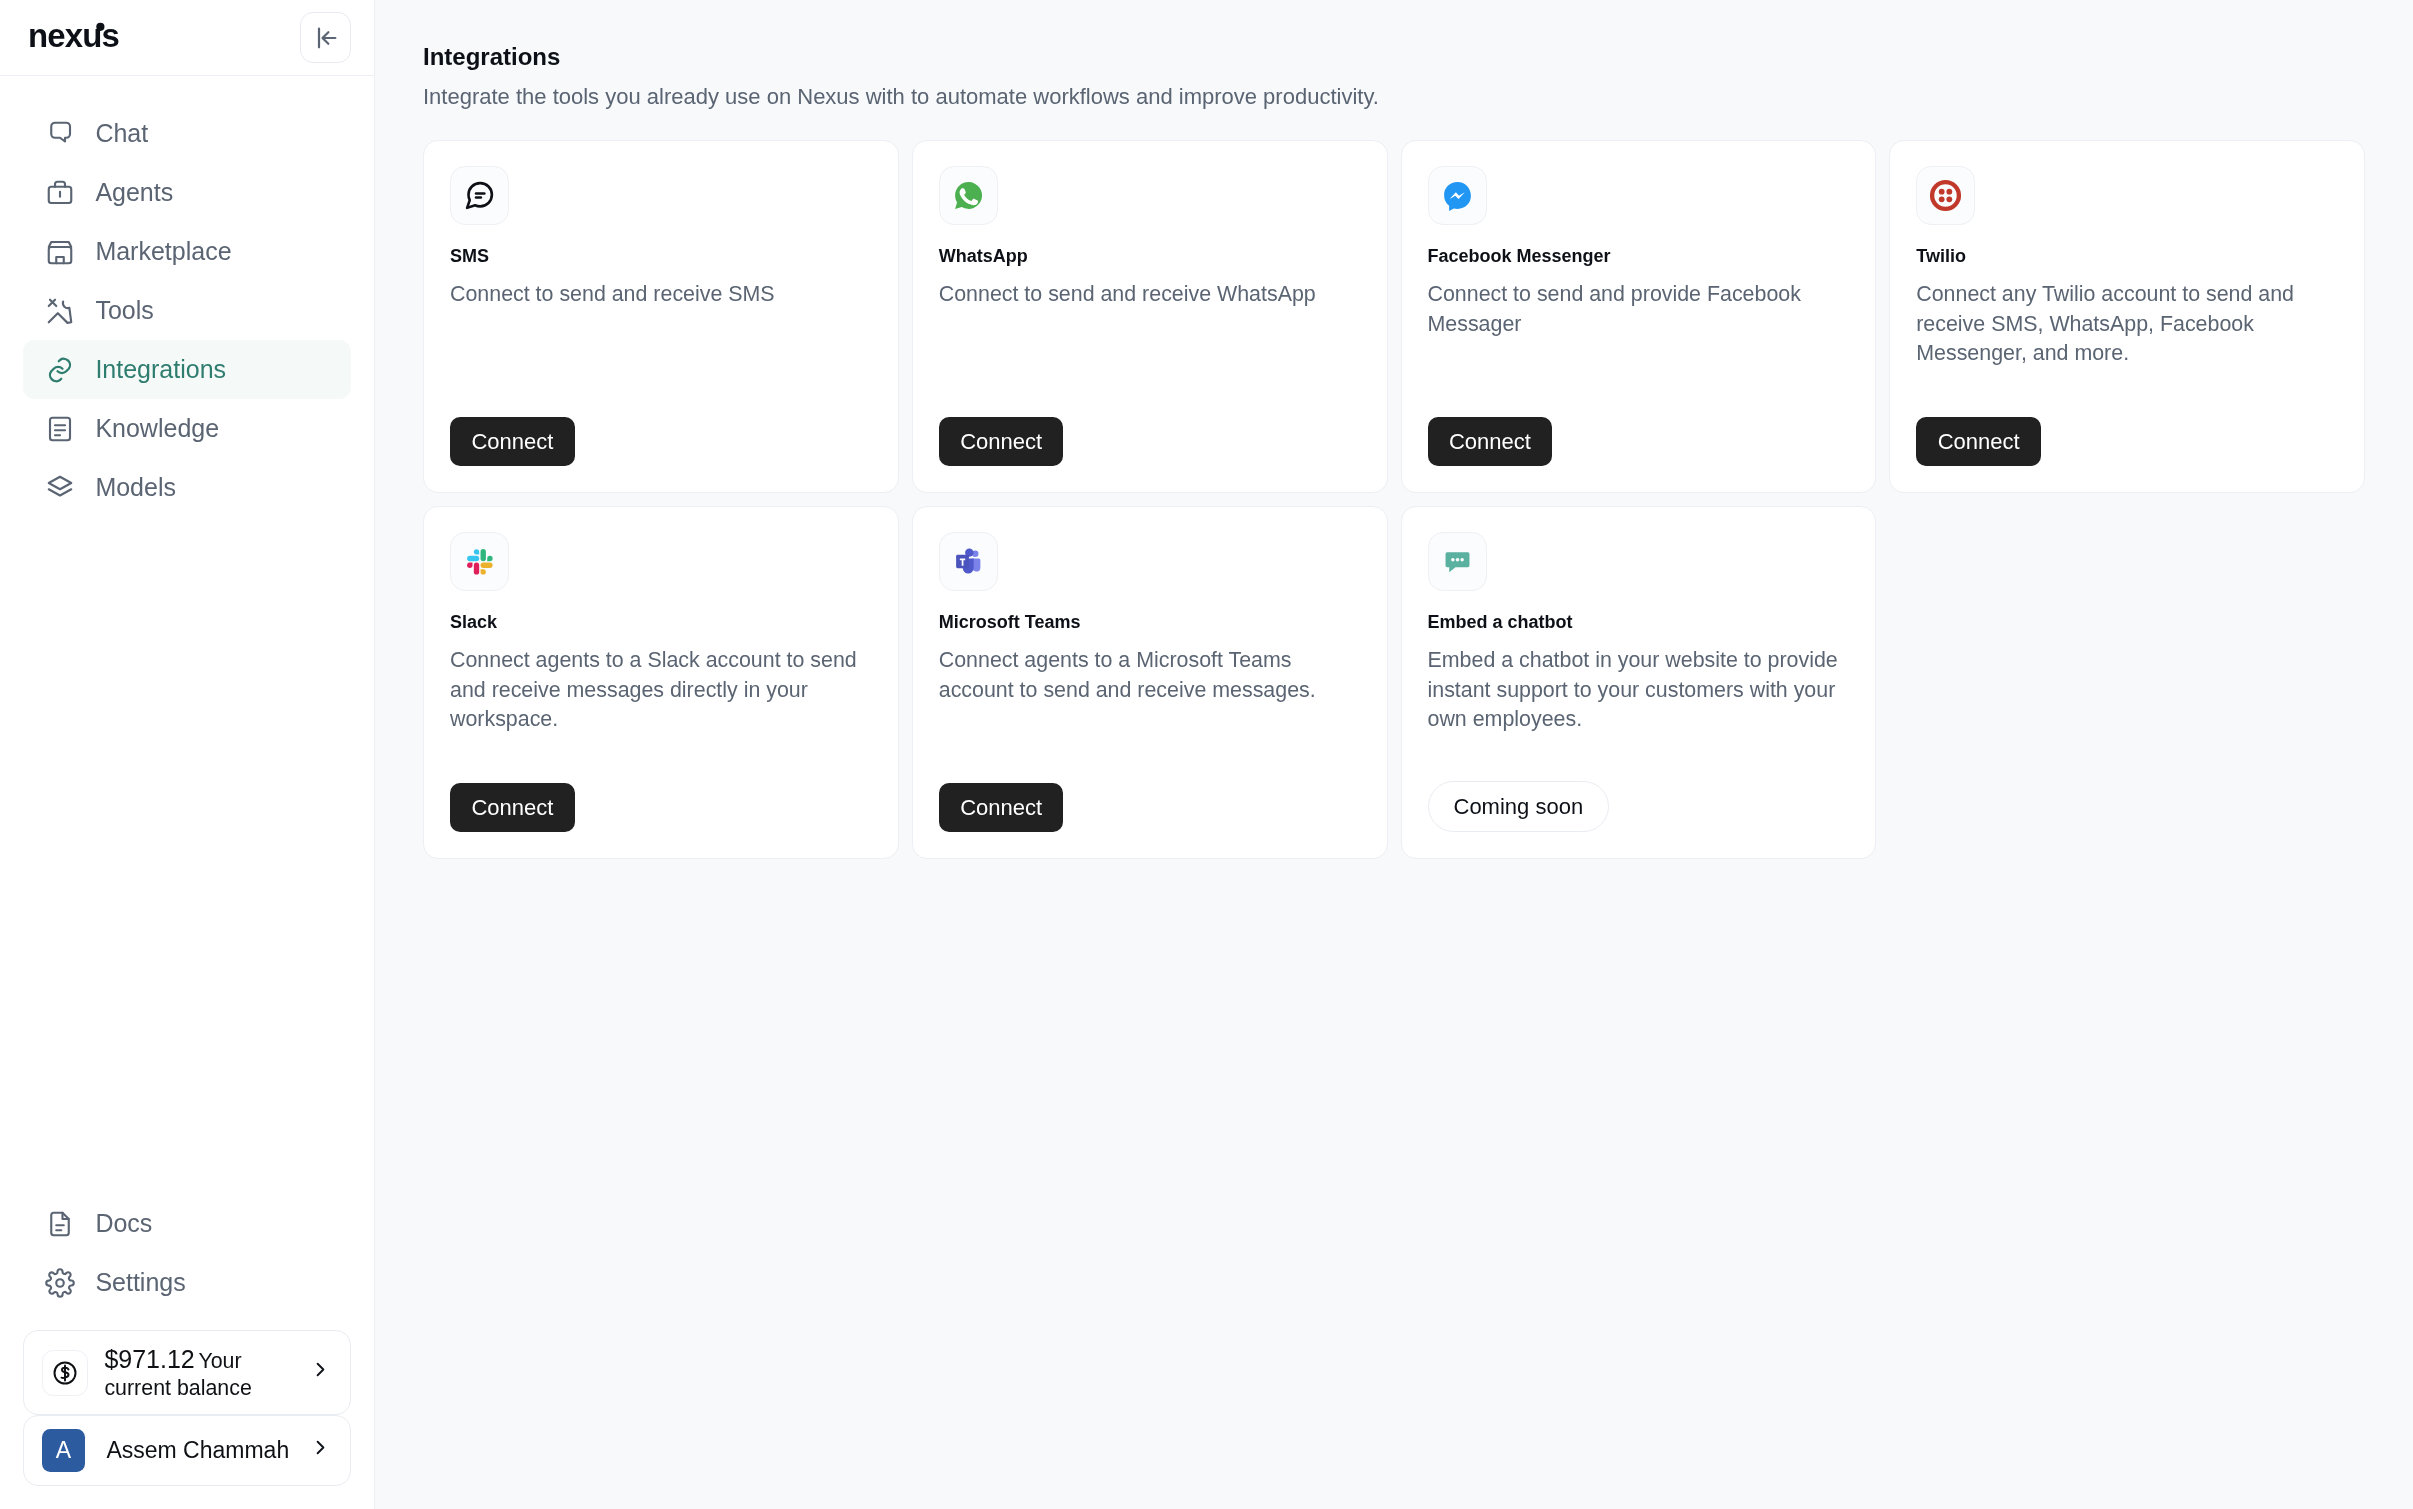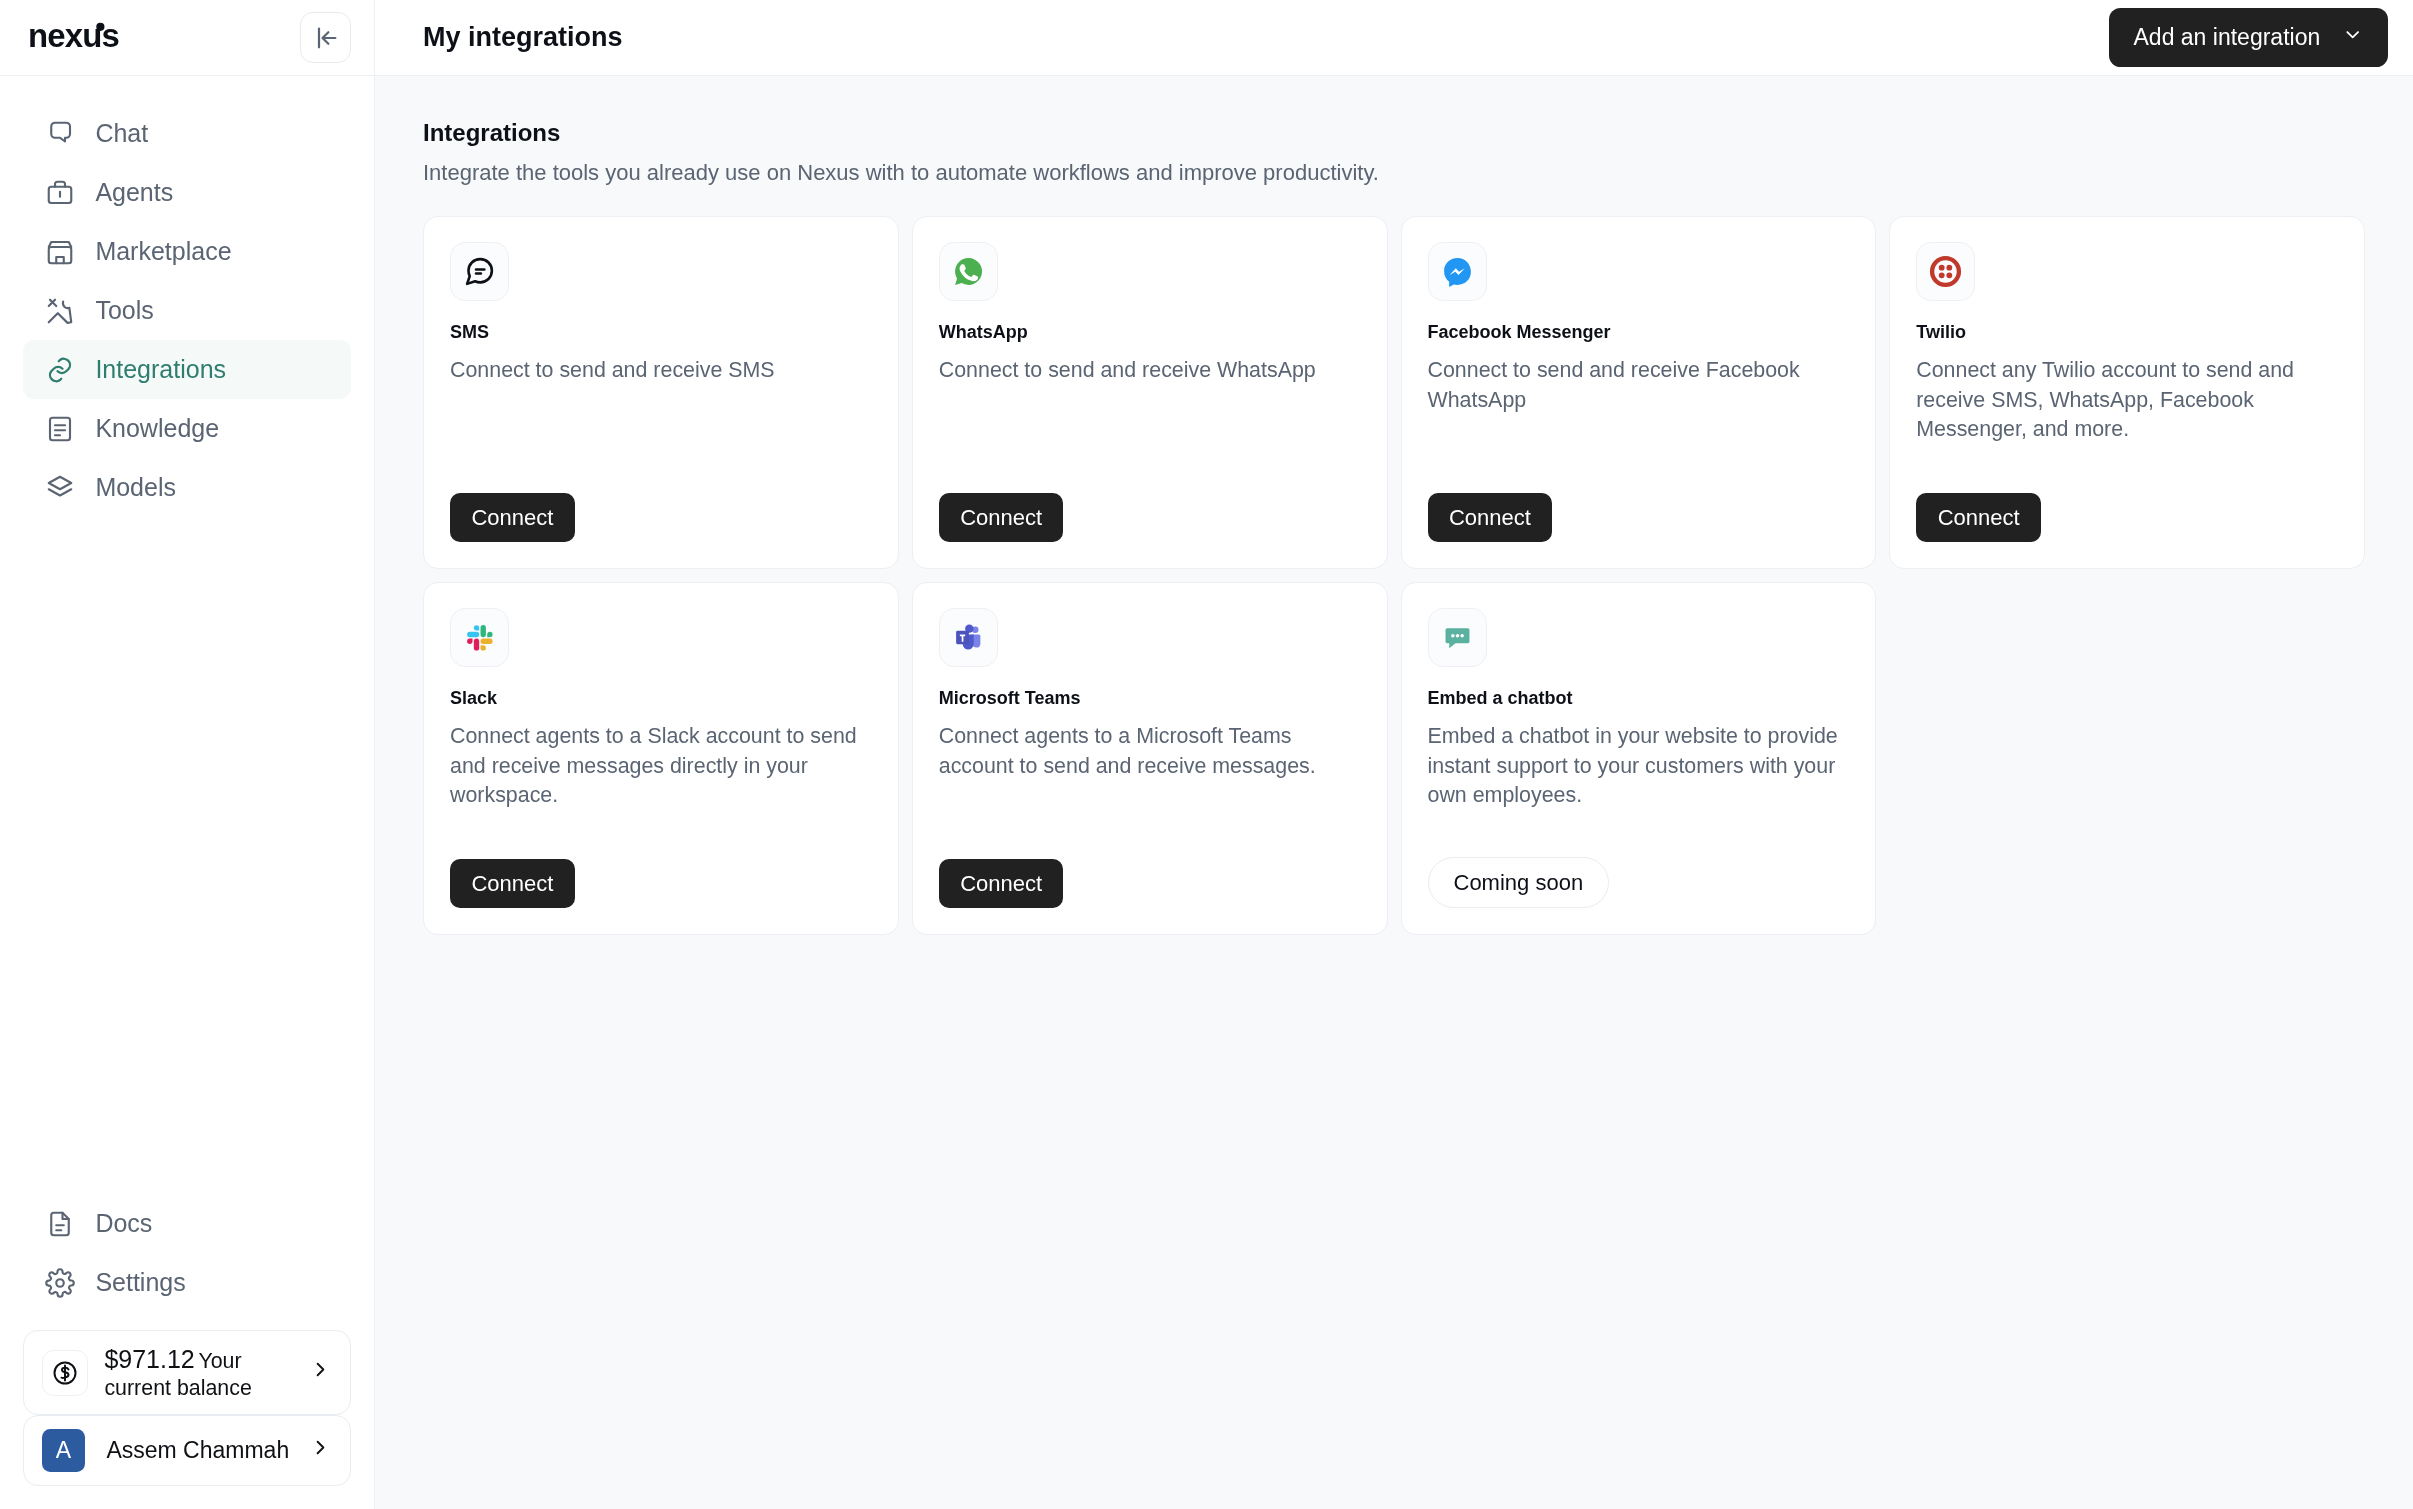--- a/index.html
+++ b/index.html
@@ -280,31 +280,20 @@
         <span class="chev">
           <svg width="23" height="23" viewBox="0 0 24 24" fill="none" stroke="#11151b" stroke-width="2" stroke-linecap="round" stroke-linejoin="round">
               <path d="M9 6l6 6-6 6"></path>
             </svg>
         </span>
       </div>
     </div>
   </aside>
 
   <section class="main">
-    <header class="topbar">
-      <h1 class="page-title">My integrations</h1>
-      <button class="add-btn">
-        <span>Add an integration</span>
-        <span>
-          <svg width="21.4" height="21.4" viewBox="0 0 24 24" fill="none" stroke="#ffffff" stroke-width="2" stroke-linecap="round" stroke-linejoin="round">
-              <path d="M6 9l6 6 6-6"></path>
-            </svg>
-        </span>
-      </button>
-    </header>
 
     <div class="content">
       <h2 class="sec-title">Integrations</h2>
       <p class="sec-desc">Integrate the tools you already use on Nexus with to automate workflows and improve productivity.</p>
 
       <div class="grid">
 
         <div class="card">
           <span class="card-icon">
             <svg width="33" height="33" viewBox="0 0 24 24" fill="none" stroke="#0d1117" stroke-width="1.9" stroke-linecap="round" stroke-linejoin="round">
@@ -333,21 +322,21 @@
         </div>
 
         <div class="card">
           <span class="card-icon">
             <svg width="33" height="33" viewBox="0 0 32 32" aria-hidden="true">
               <path d="M16 3C8.6 3 3 8.4 3 15.7c0 4.2 1.9 7.9 4.9 10.3v5l4.5-2.5c1.2.3 2.4.5 3.6.5 7.4 0 13-5.4 13-12.7S23.4 3 16 3z" fill="#2196f3"></path>
               <path d="M8.3 19.4l6.1-6.5 3.1 3.3 5.6-3.3-6.1 6.5-3.1-3.2z" fill="#ffffff"></path>
             </svg>
           </span>
           <div class="card-title">Facebook Messenger</div>
-          <div class="card-desc">Connect to send and receive Facebook WhatsApp</div>
+          <div class="card-desc">Connect to send and provide Facebook Messager</div>
           <div class="card-spacer"></div>
           <button class="connect-btn">Connect</button>
         </div>
 
         <div class="card">
           <span class="card-icon">
             <svg width="33" height="33" viewBox="0 0 32 32" aria-hidden="true">
               <circle cx="16" cy="16" r="13" fill="none" stroke="#c0392b" stroke-width="4.2"></circle>
               <circle cx="12.3" cy="12.3" r="2.8" fill="#c0392b"></circle>
               <circle cx="19.7" cy="12.3" r="2.8" fill="#c0392b"></circle>

